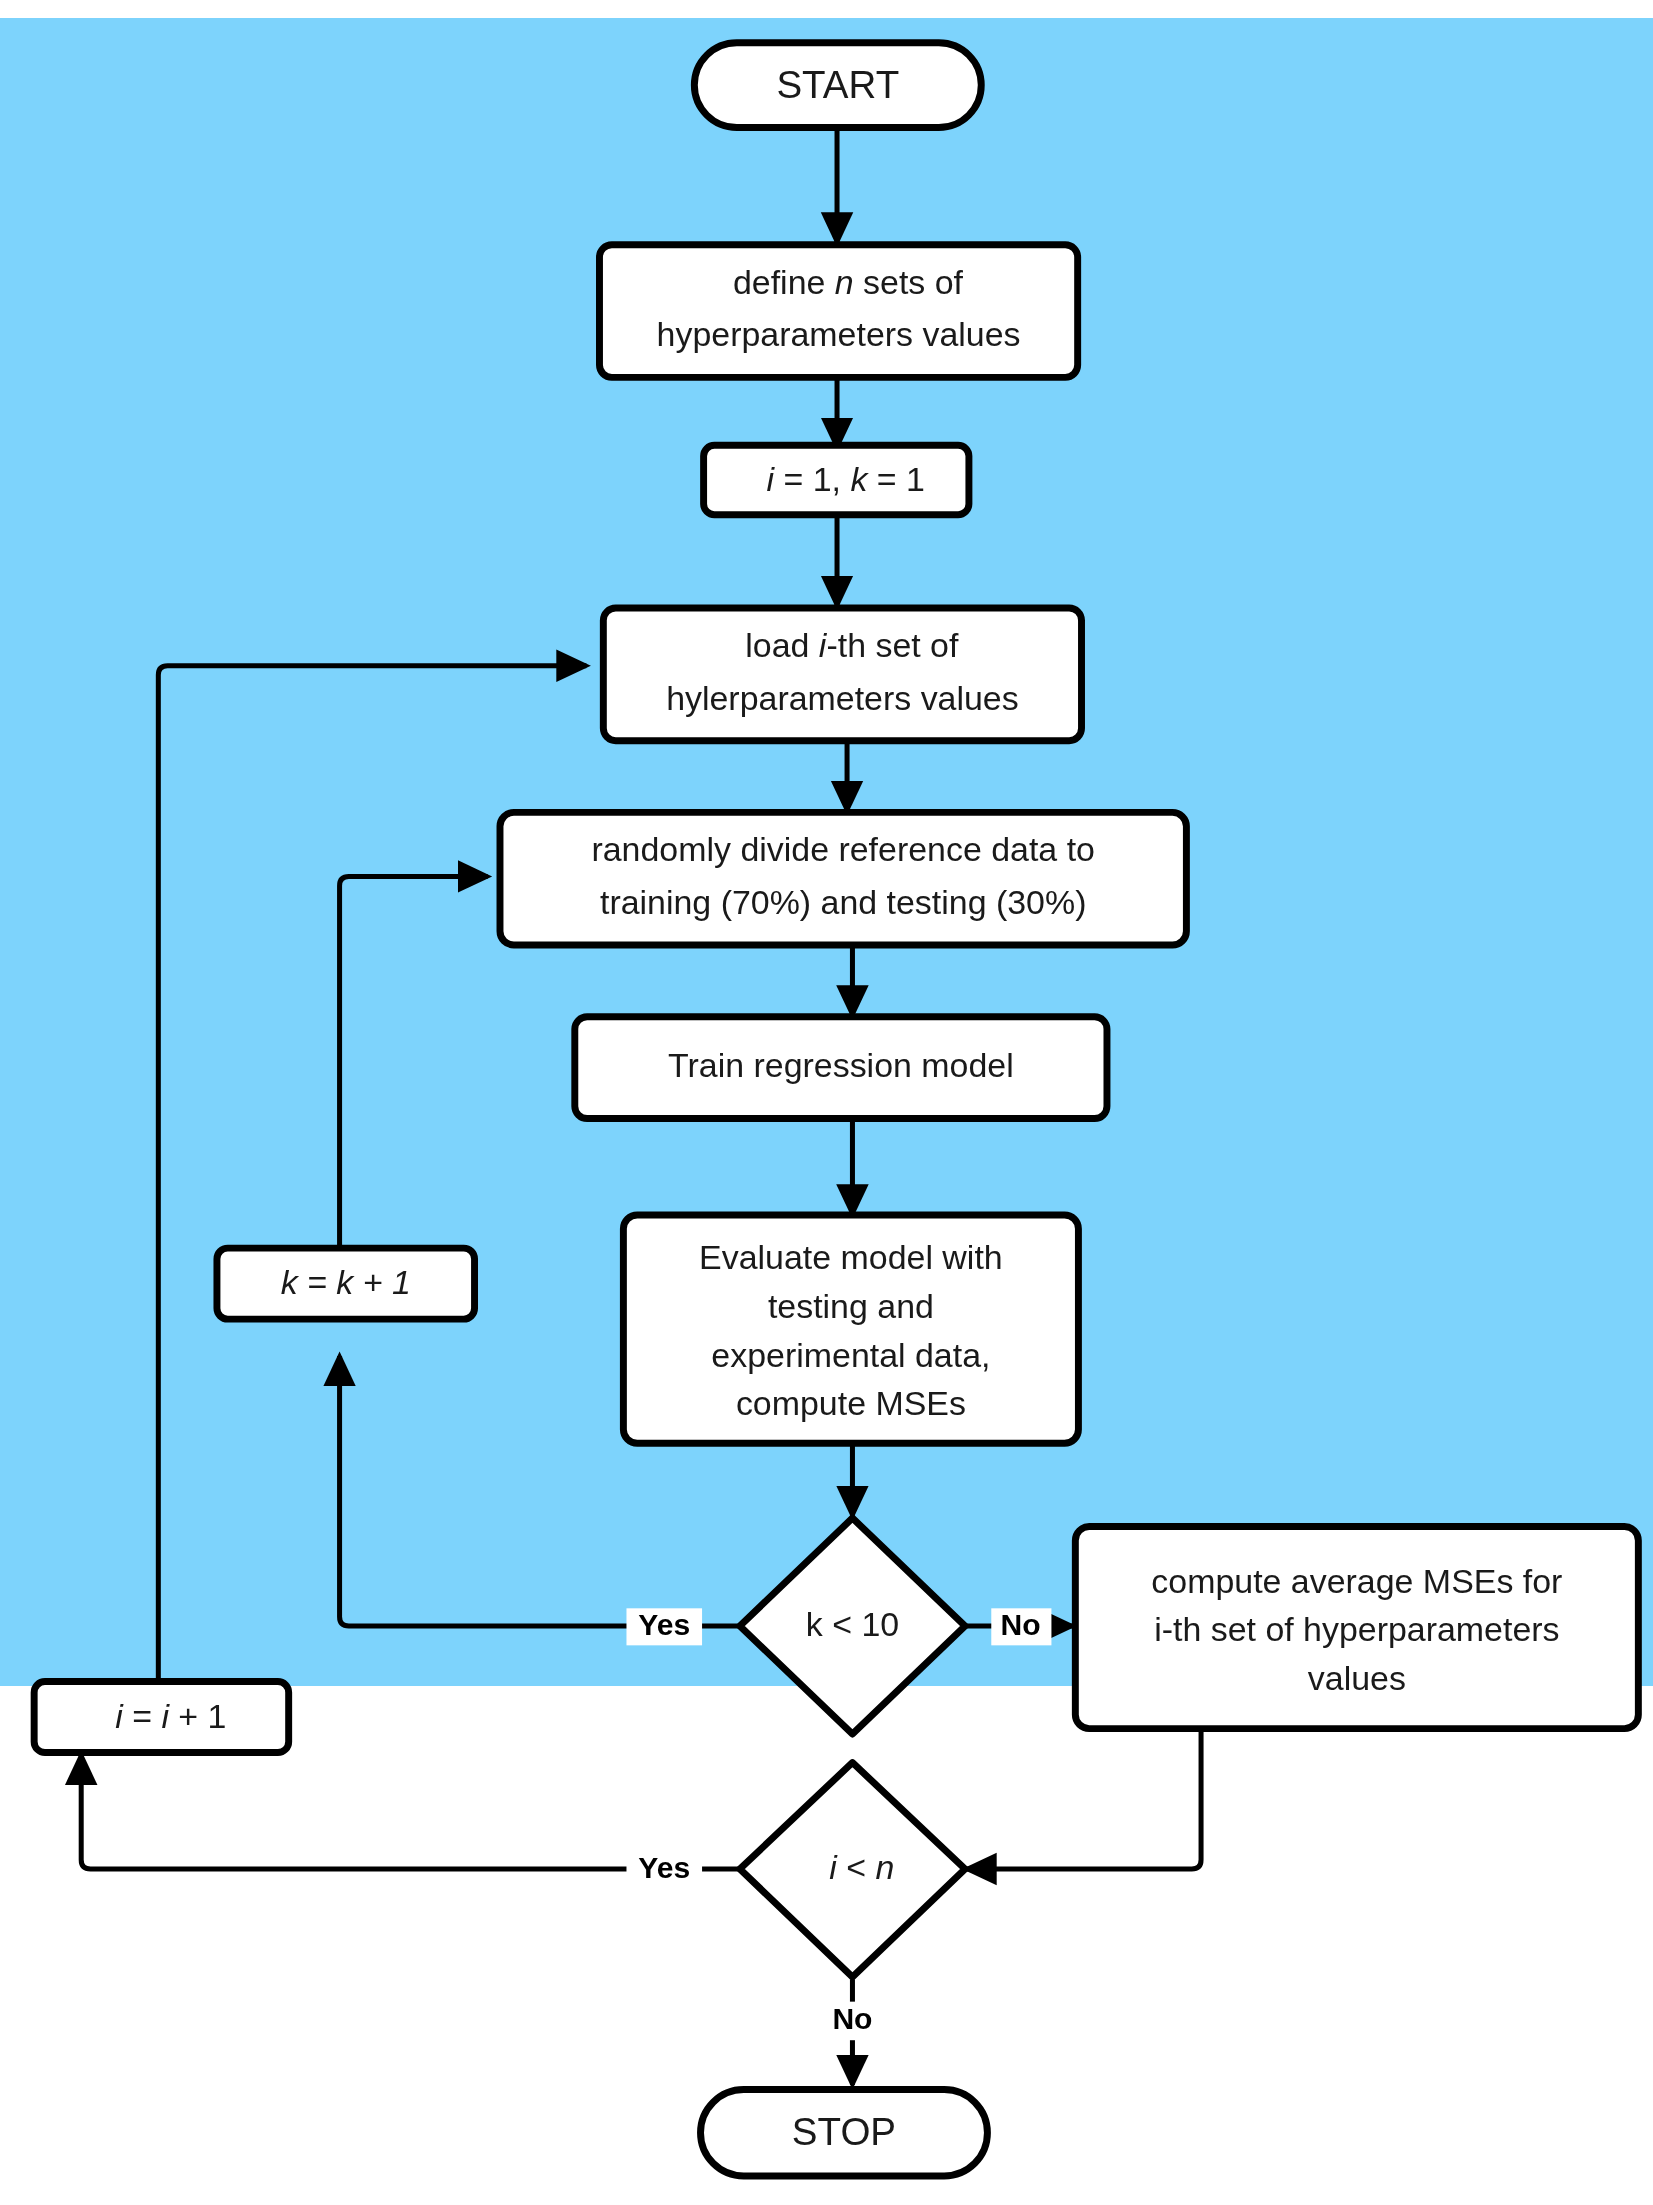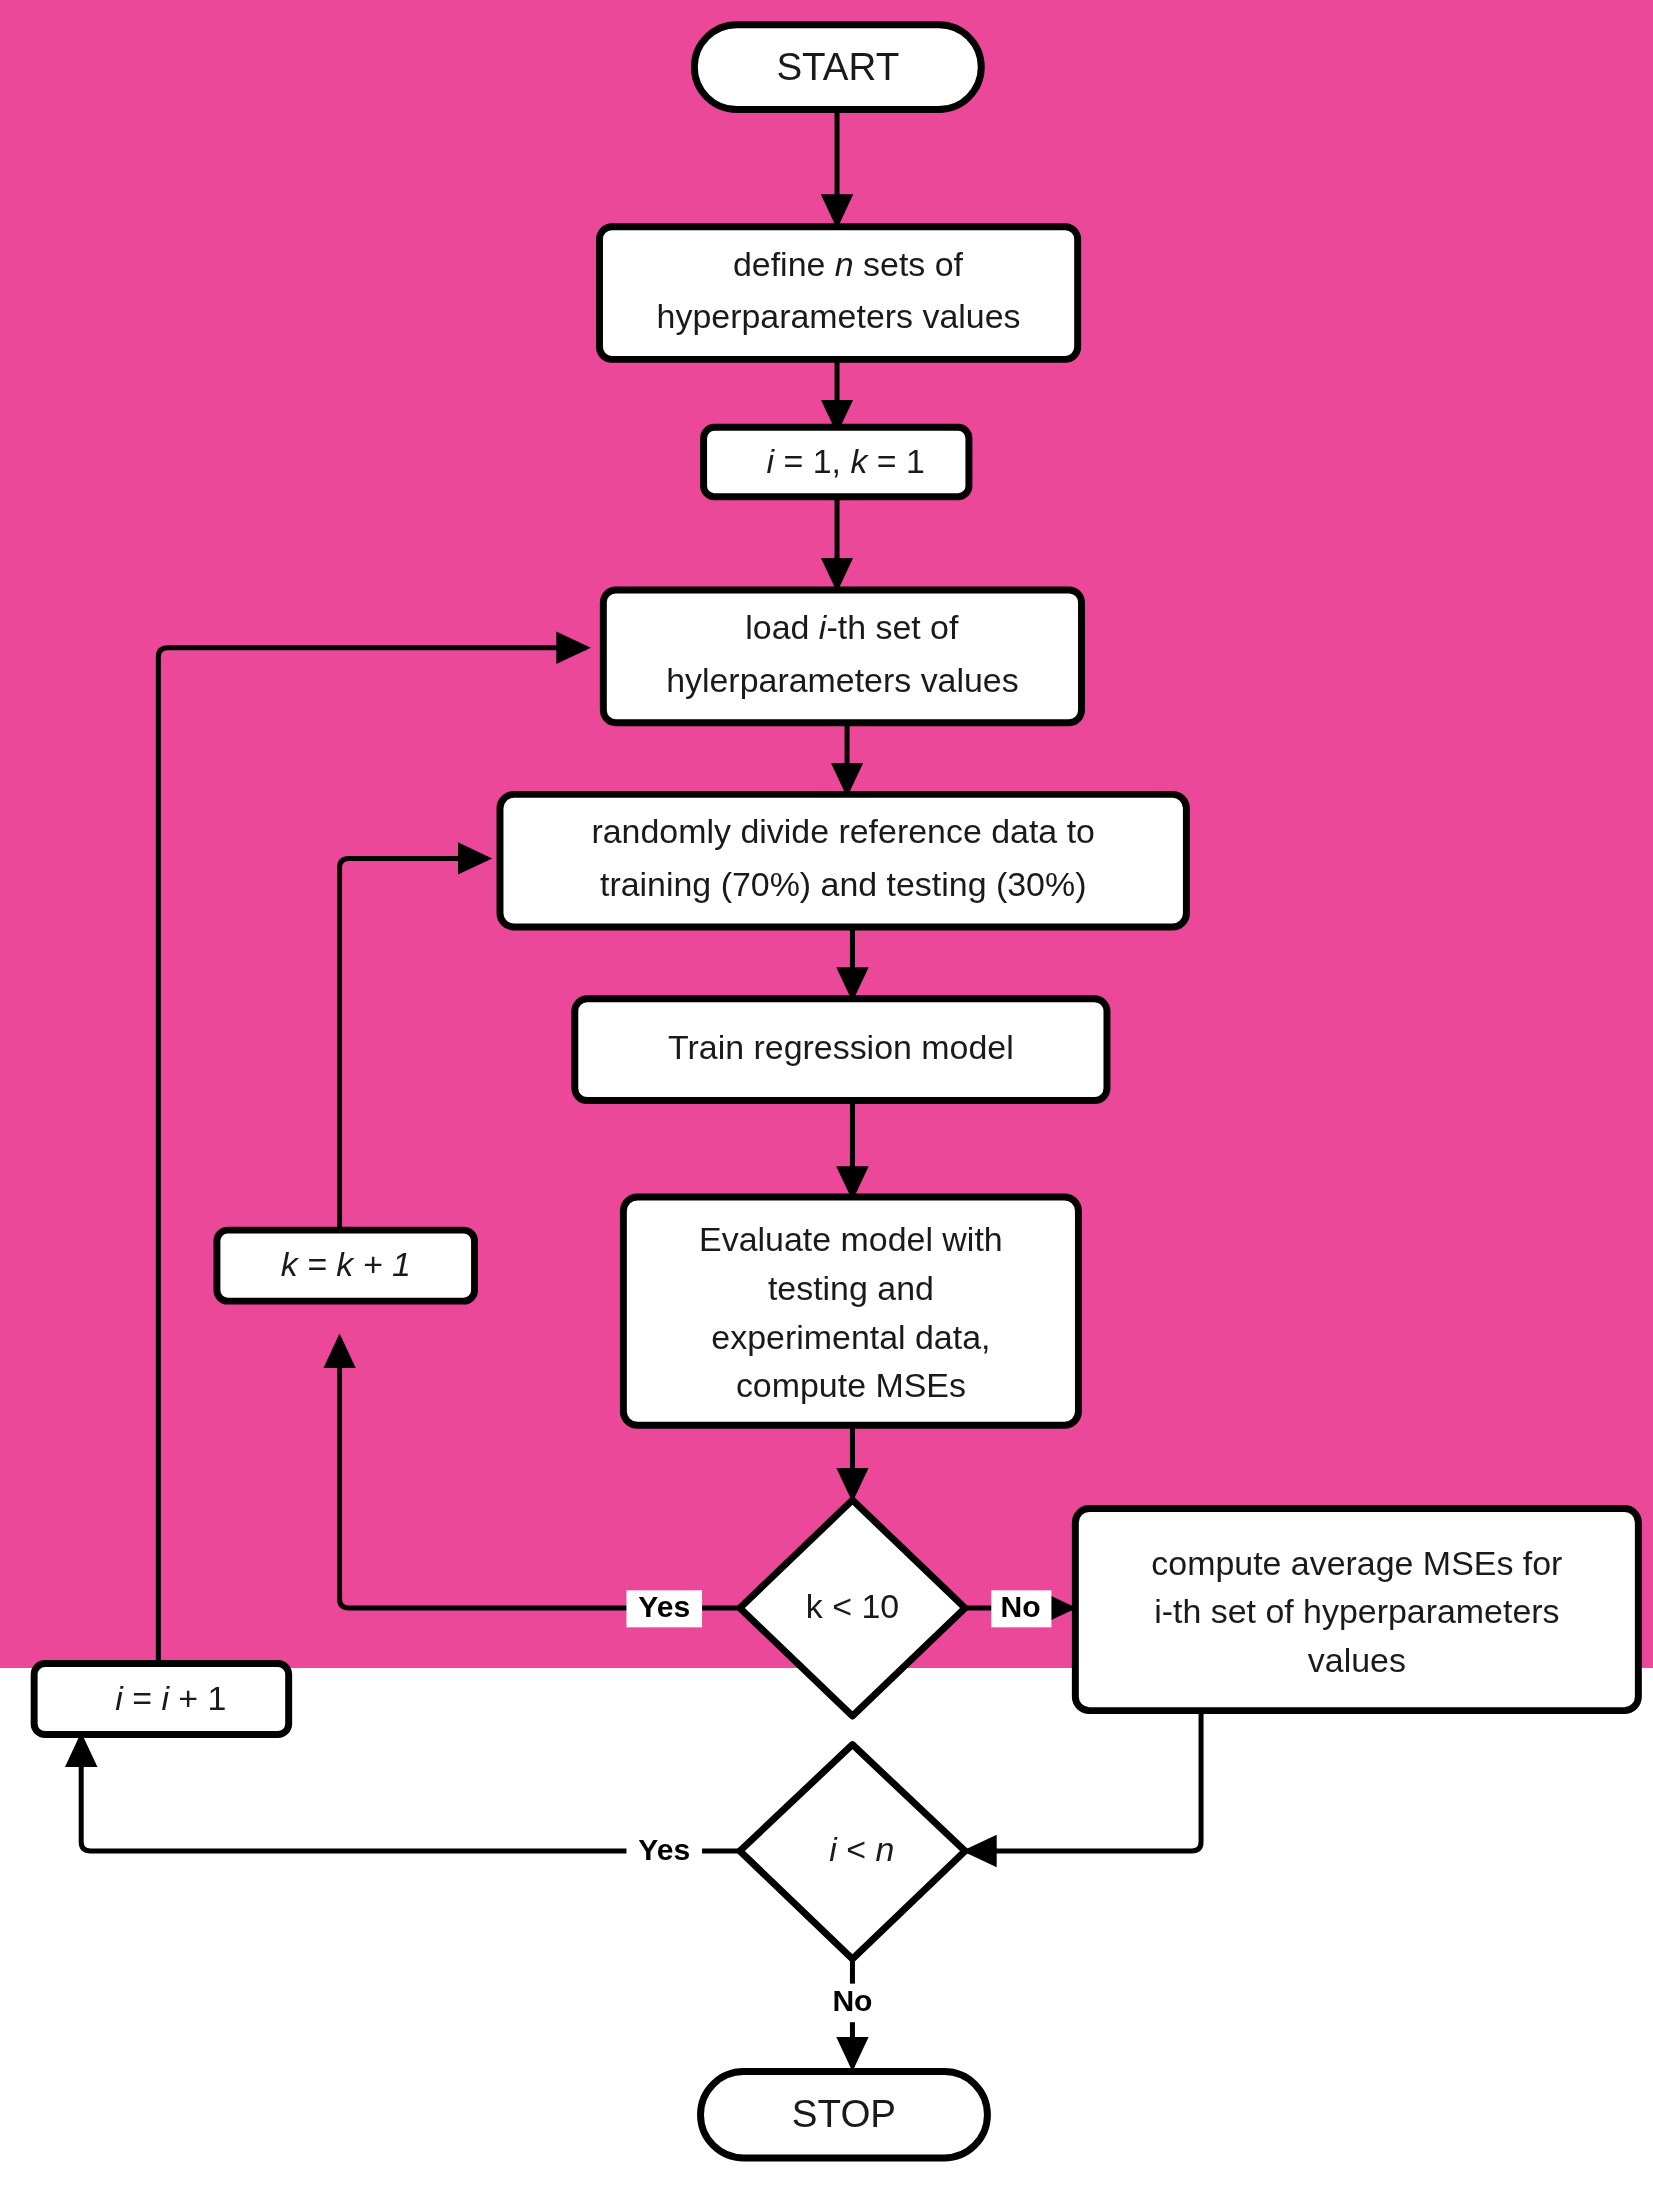--- a/index.html
+++ b/index.html
@@ -1,21 +1,21 @@
 <!DOCTYPE html>
 <html style="font-size:12.3px"><head>
 <meta charset="utf-8">
 <style>
   html,body{margin:0;padding:0;background:#ffffff;}
   body{
     width:1654px;height:2205px;
     font-family:"Liberation Sans", sans-serif;
     overflow:hidden;
   }
-  #flowchart-root{position:relative;width:1654px;height:1668px;background:#ec4899;}
+  #flowchart-root{position:relative;width:1654px;height:1668px;background:#7dd3fc;margin-top:18px;}
   svg#chart-svg{position:absolute;top:0;left:0;width:1654px;height:2205px;display:block;}
   .node-shape{fill:#ffffff;stroke:#000000;stroke-width:9;stroke-linejoin:round;}
   .diamond-shape{fill:#ffffff;stroke:#000000;stroke-width:9;stroke-linejoin:round;}
   .edge-line{fill:none;stroke:#000000;stroke-width:6.5;stroke-linejoin:round;stroke-linecap:butt;}
   .arrow-head{fill:#000000;stroke:none;}
   .node-text{
     font-family:"Liberation Sans", sans-serif;
     font-size:44px;
     fill:#1a1a1a;
     text-anchor:middle;

